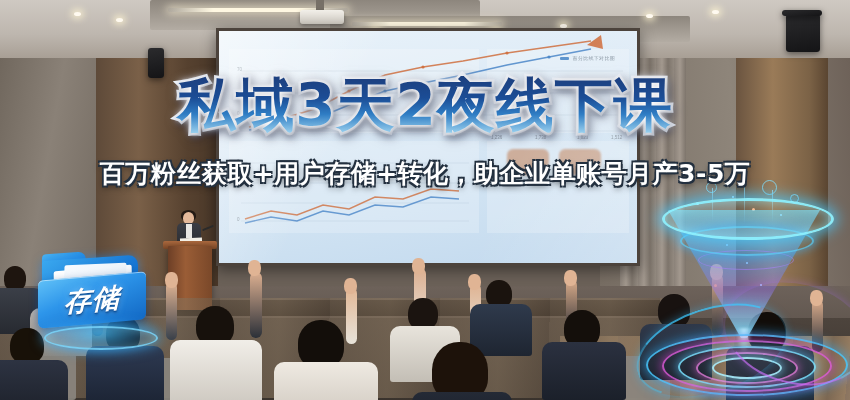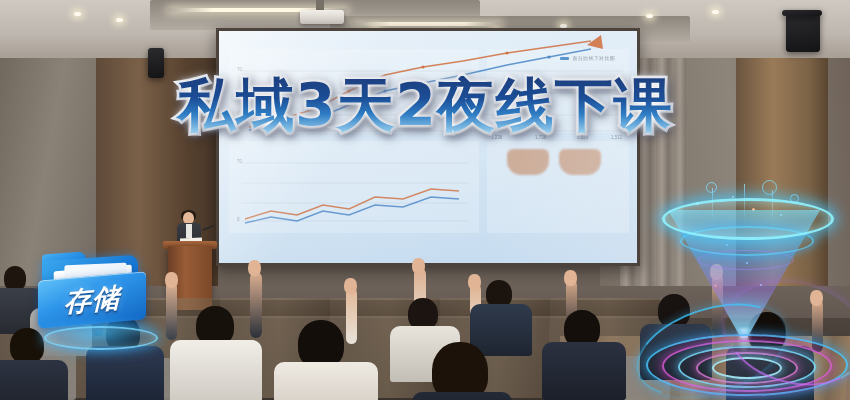--- a/index.html
+++ b/index.html
@@ -580,14 +580,15 @@
     <div class="base-ring br2"></div>
     <div class="base-ring br3"></div>
     <div class="base-ring br4"></div>
     <div class="base-ring br5"></div>
     <div class="swoosh sw1"></div>
     <div class="swoosh sw2"></div>
   </div>
 
   <div class="title-stroke">私域3天2夜线下课</div>
   <div class="title">私域3天2夜线下课</div>
+  <div class="subtitle">百万粉丝获取+用户存储+转化，助企业单账号月产3-5万</div>
 
 </div>
 
 </body></html>

